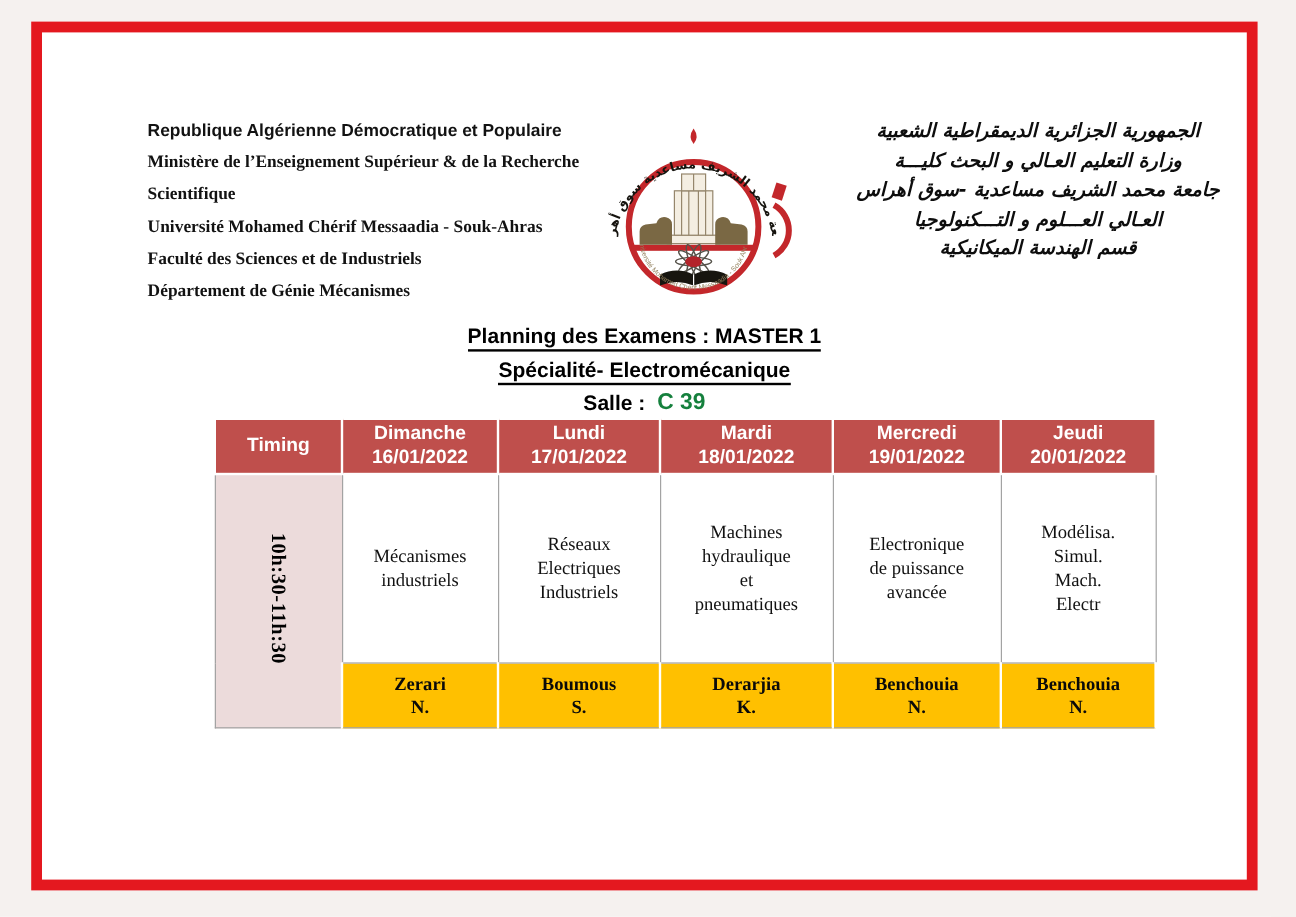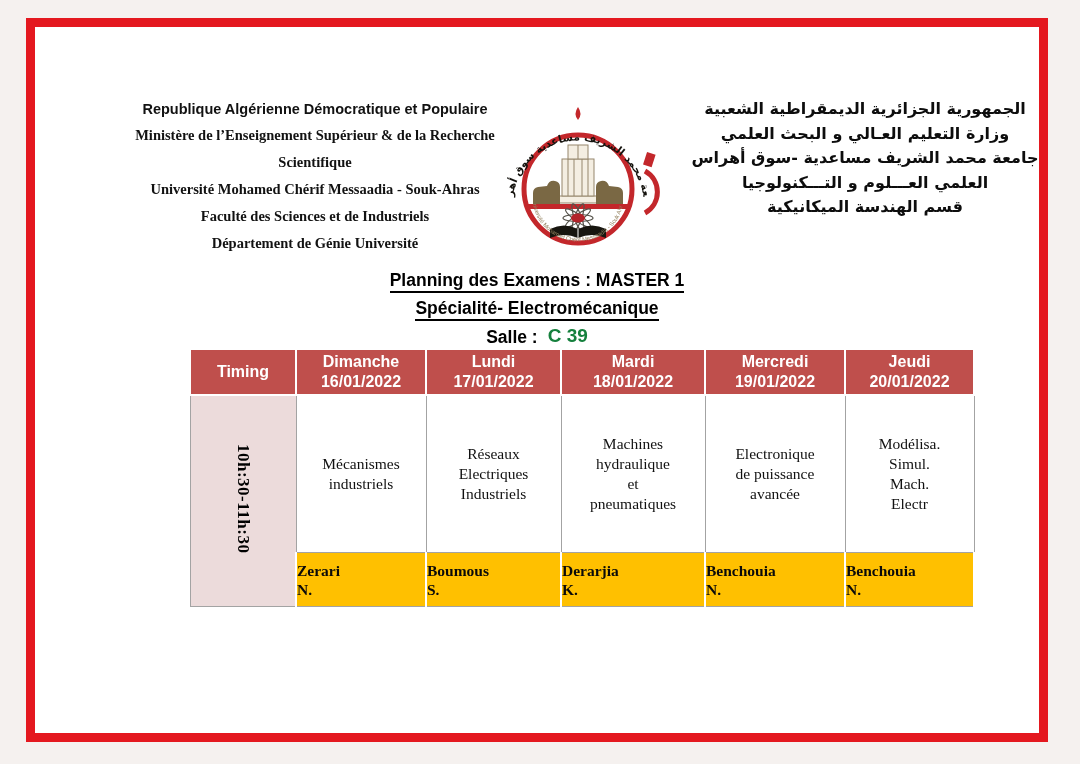--- a/index.html
+++ b/index.html
@@ -7,63 +7,63 @@
     width:1080px;height:764px;position:relative;
     background:#f5f1ef;
     font-family:"Liberation Sans",sans-serif;
     -webkit-font-smoothing:antialiased;
   }
   .frame{
     position:absolute;left:26px;top:18px;width:1004px;height:706px;
     border:9px solid #e4181f;background:#ffffff;overflow:hidden;
   }
   
-  .hfr{position:absolute;left:88px;top:74px;width:384px;text-align:center;color:#121212;}
+  .hfr{position:absolute;left:88px;top:74px;width:384px;text-align:left;color:#121212;}
   .hfr div{white-space:nowrap;}
   .hfr .l1{font-family:"Liberation Sans",sans-serif;font-weight:bold;font-size:14.5px;margin-bottom:10px;}
   .hfr .ls{font-family:"Liberation Serif",serif;font-weight:bold;font-size:14.5px;margin-bottom:10px;}
   
   .har{
     position:absolute;left:652px;top:70px;width:356px;text-align:center;direction:rtl;
-    font-family:"DejaVu Sans",sans-serif;font-weight:bold;font-size:16px;line-height:24.5px;color:#0d0d0d;
+    font-family:"DejaVu Sans",sans-serif;font-weight:bold;font-size:16px;line-height:24.5px;color:#0d0d0d;font-style:italic;
   }
   .har div{white-space:nowrap;}
   
   .logo{position:absolute;left:458px;top:72px;width:170px;height:166px;}
   
   .titles{position:absolute;left:0;top:243px;width:100%;text-align:center;color:#000;}
   .titles .t{
     font-size:17.5px;font-weight:bold;margin-bottom:7px;display:block;
   }
   .titles .t span{
     border-bottom:2px solid #000;padding-bottom:1px;
   }
   .salle{font-size:17.5px;font-weight:bold;}
   .salle .v{color:#15803d;font-size:19px;margin-left:10px;position:relative;top:-1px;}
   
   table.sched{
-    position:absolute;left:154px;top:321px;border-collapse:collapse;table-layout:fixed;
+    position:absolute;left:143px;top:321px;border-collapse:collapse;table-layout:fixed;
   }
   table.sched th{
     background:#bf4f4c;color:#fff;border:2px solid #ffffff;
     font-family:"Liberation Sans",sans-serif;font-weight:bold;font-size:16px;
     line-height:20px;height:44px;padding:0;text-align:center;vertical-align:middle;
     white-space:pre-line;
   }
   td.course{
     background:#fff;border:1px solid #a3a3a3;
     font-family:"Liberation Serif",serif;font-size:15.5px;color:#111;
     text-align:center;vertical-align:middle;white-space:pre-line;line-height:20px;
     height:156px;padding:0;
   }
   td.teacher{
     background:#ffc000;border-top:1px solid #a3a3a3;border-bottom:1px solid #a3a3a3;
     border-left:2px solid #ffffff;border-right:2px solid #ffffff;
     font-family:"Liberation Serif",serif;font-weight:bold;font-size:15.5px;color:#0a0a0a;
-    vertical-align:middle;white-space:pre-line;line-height:19px;
+    text-align:center;vertical-align:middle;white-space:pre-line;line-height:19px;
     height:53px;padding:0;
   }
   td.timing{
     background:#ecdbdb;border:1px solid #a3a3a3;text-align:center;vertical-align:middle;padding:0;
   }
   .vtext{
     writing-mode:vertical-rl;display:inline-block;
     font-family:"Liberation Serif",serif;font-weight:bold;font-size:17px;
     letter-spacing:0.5px;color:#000;
   }
@@ -72,21 +72,21 @@
 <body>
 
 <div class="frame">
 
   <div class="hfr">
     <div class="l1">Republique Algérienne Démocratique et Populaire</div>
     <div class="ls">Ministère de l’Enseignement Supérieur  &amp; de la Recherche</div>
     <div class="ls">Scientifique</div>
     <div class="ls">Université Mohamed Chérif Messaadia - Souk-Ahras</div>
     <div class="ls">Faculté des Sciences et de Industriels</div>
-    <div class="ls">Département de Génie Université</div>
+    <div class="ls">Département de Génie Mécanismes</div>
   </div>
 
   <div class="logo">
     <svg viewBox="0 0 170 166" width="170" height="166">
       <defs>
         <path id="arcTop" d="M 20,96 A 66,66 0 0 1 150,96" fill="none"></path>
         <path id="arcBot" d="M 40,106 A 46,46 0 0 0 130,106" fill="none"></path>
       </defs>
       <path d="M 85,8 q 5,7 0,13 q -5,-6 0,-13" fill="#c3272b"></path>
       <circle cx="85" cy="90" r="54" fill="none" stroke="#c3272b" stroke-width="5"></circle>
@@ -123,23 +123,23 @@
         <textPath href="#arcTop" startOffset="50%" text-anchor="middle">جامعة محمد الشريف مساعدية سوق أهراس</textPath>
       </text>
       <text font-size="5.8" fill="#94825f" font-family="Liberation Sans, sans-serif">
         <textPath href="#arcBot" startOffset="50%" text-anchor="middle">Université Mohamed Chérif Messaadia - Souk Ahras</textPath>
       </text>
     </svg>
   </div>
 
   <div class="har">
     <div>الجمهورية الجزائرية الديمقراطية الشعبية</div>
-    <div>وزارة التعليم العـالي و البحث العلمي</div>
+    <div>وزارة التعليم العـالي و البحث كليـــة</div>
     <div>جامعة محمد الشريف مساعدية -سوق أهراس</div>
-    <div>العلمي العـــلوم و التـــكنولوجيا</div>
+    <div>العـالي العـــلوم و التـــكنولوجيا</div>
     <div>قسم الهندسة الميكانيكية</div>
   </div>
 
   <div class="titles">
     <div class="t"><span>Planning des Examens : MASTER 1</span></div>
     <div class="t"><span>Spécialité- Electromécanique</span></div>
     <div class="salle">
       <span>Salle :</span><span class="v">C 39</span>
     </div>
   </div>

